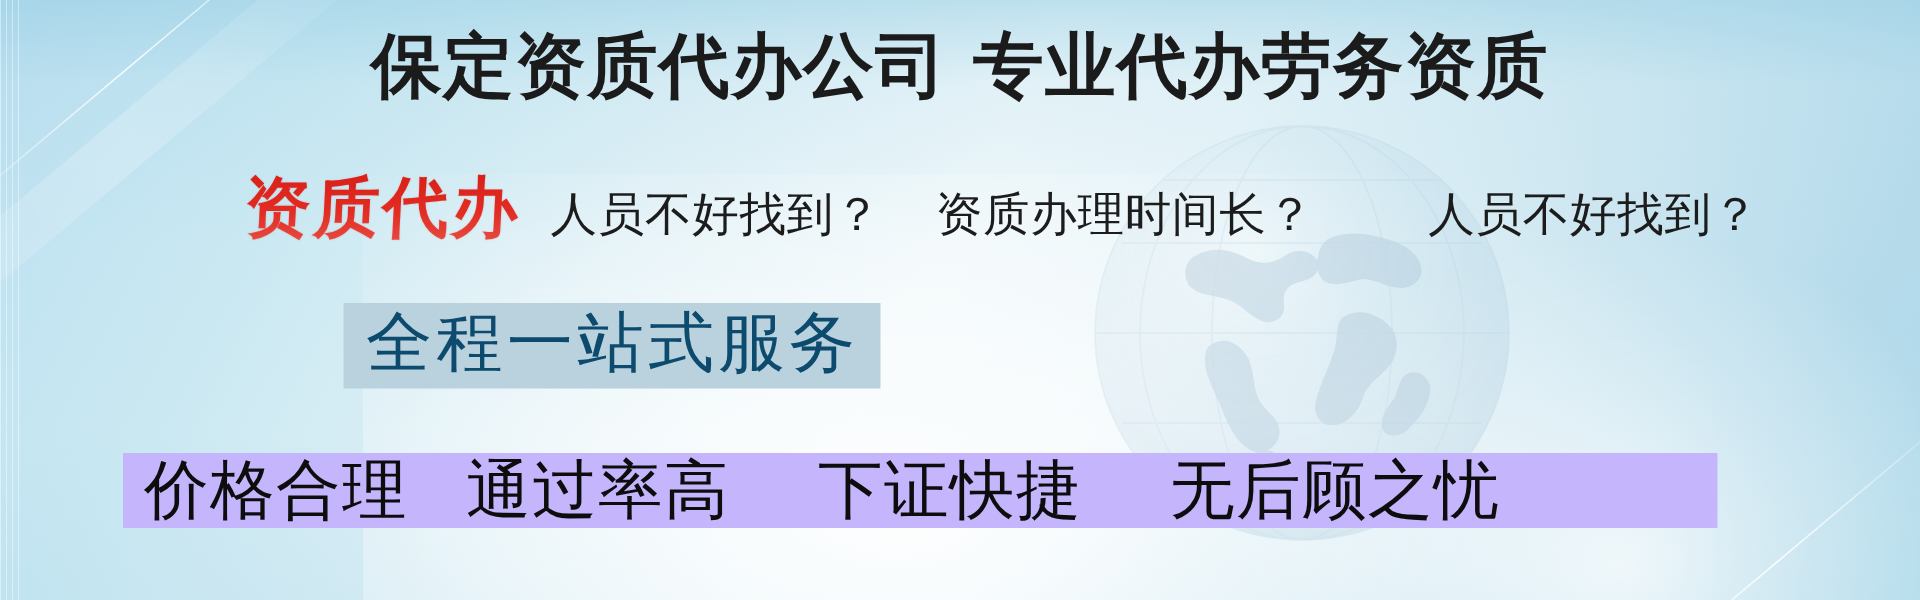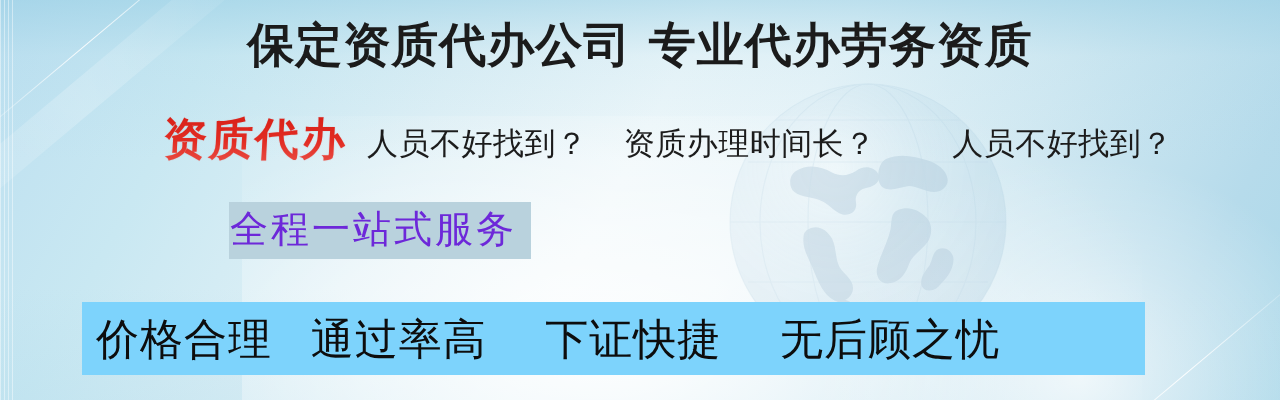--- a/index.html
+++ b/index.html
@@ -144,35 +144,35 @@
   }
   .questions .q{margin-right:26px;}
   .questions .q:last-child{margin-right:0;margin-left:40px;}
 
   
   .service-wrap{
     position:absolute;left:229px;top:202px;
   }
   .service{
     display:inline-block;
-    padding:4px 14px 7px 1px;
+    padding:4px 14px 7px 15px;
     background:#b9d2dd;
     font-family:"DejaVu Sans","Liberation Sans",sans-serif;
-    font-size:38px;
+    font-size:44px;
     line-height:46px;
     letter-spacing:3px;
-    color:#6d28d9;
+    color:#0c4a6e;
     white-space:nowrap;
   }
 
   
   .benefits{
     position:absolute;left:82px;top:302px;
-    width:1063px;height:73px;
-    background:#7dd3fc;
+    width:1063px;height:50px;
+    background:#c4b5fd;
     display:flex;align-items:center;
     white-space:nowrap;
   }
   .benefits-inner{
     font-family:"DejaVu Sans","Liberation Sans",sans-serif;
     font-size:43px;
     line-height:50px;
     letter-spacing:1px;
     color:#0d0d0d;
     padding-left:14px;

